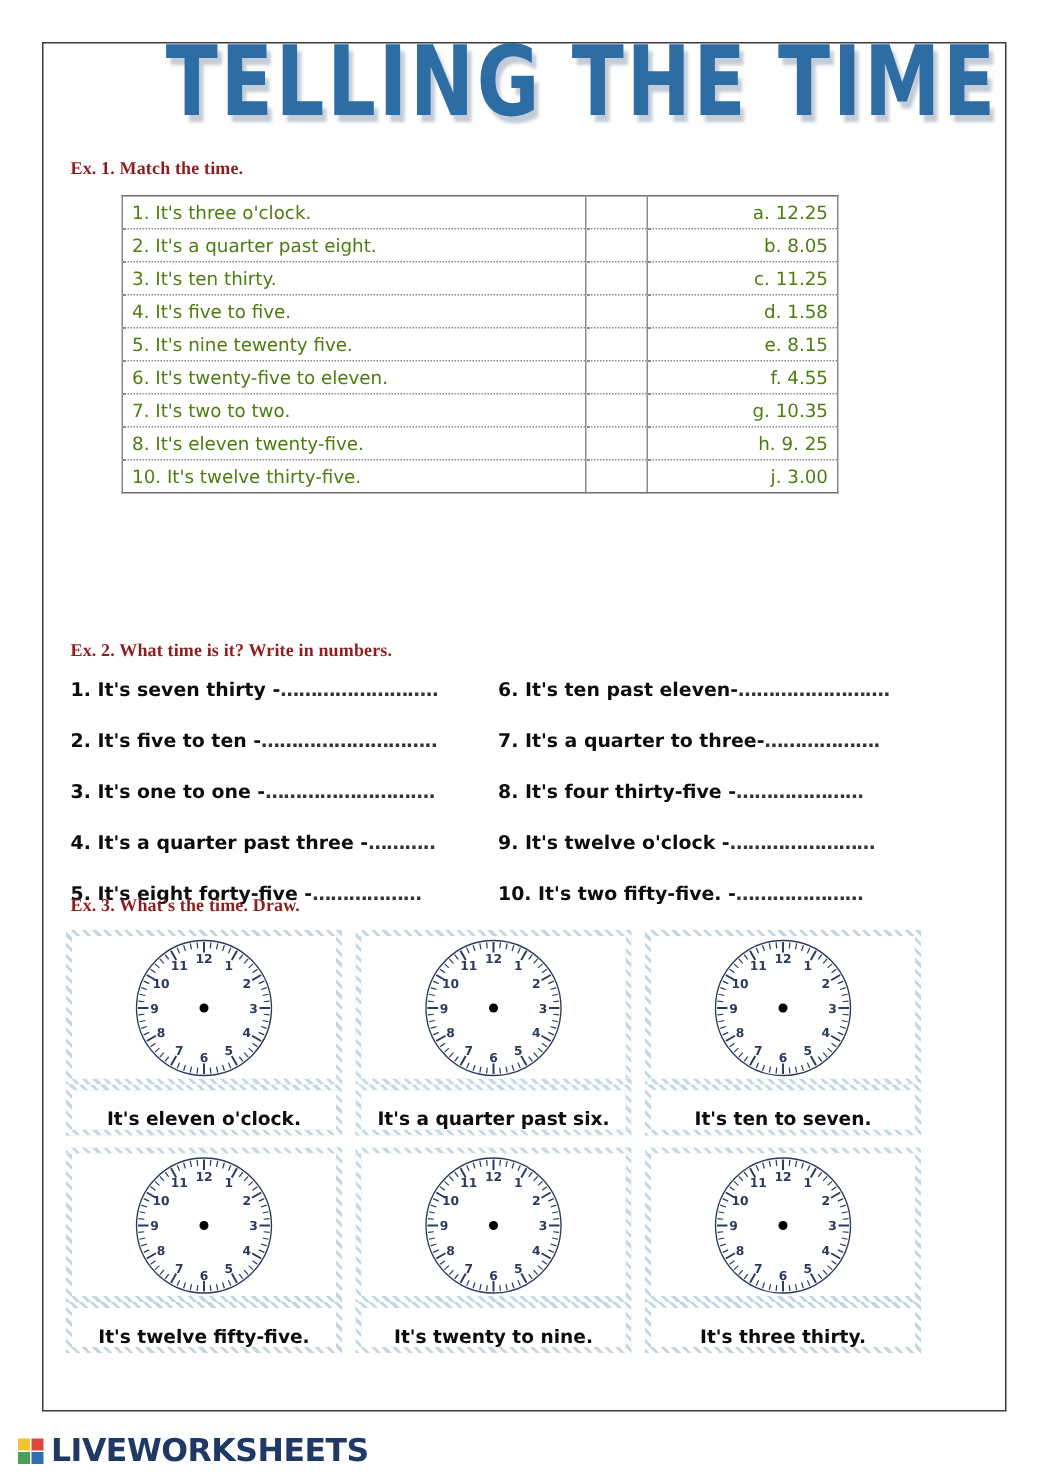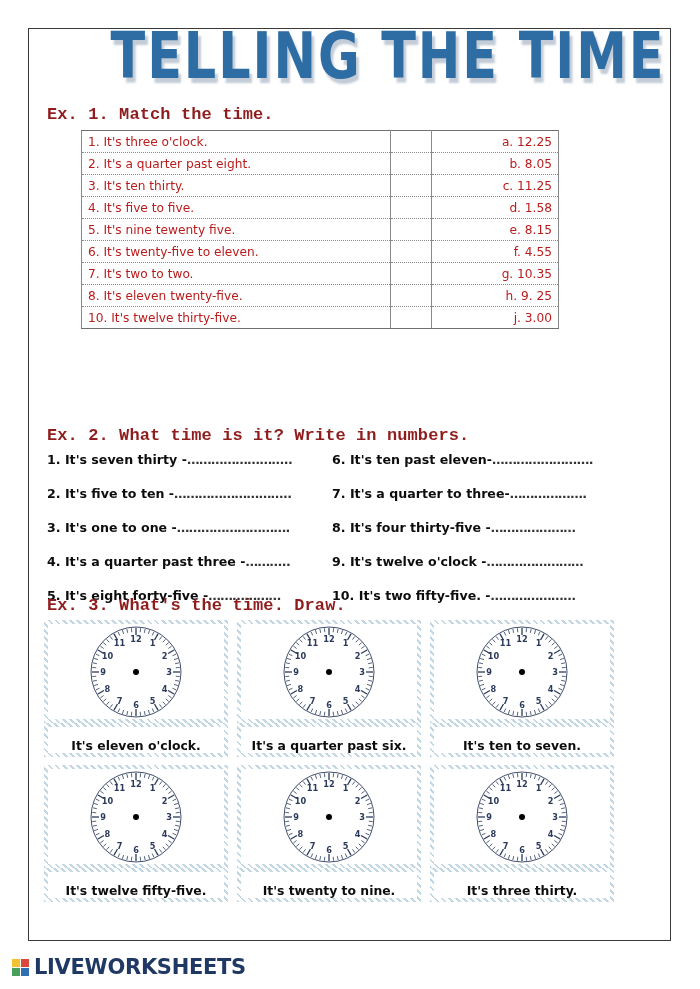--- a/index.html
+++ b/index.html
@@ -44,23 +44,23 @@
     font-weight: bold;
     letter-spacing: 2px;
     color: #2e6da4;
     transform: scaleY(1.22) scaleX(0.96);
     transform-origin: center top;
     text-shadow: 3px 4px 2px rgba(120,140,165,0.45);
   }
 
   
   .ex-heading {
-    font-family: Liberation Mono, monospace;
+    font-family: Liberation Serif, serif;
     font-weight: bold;
-    font-size: 17px;
+    font-size: 12px;
     color: #8f1d1d;
     letter-spacing: 0.1px;
   }
 
   
   #ex1-heading {
     position: absolute;
     left: 47px;
     top: 105px;
   }
@@ -68,21 +68,21 @@
     position: absolute;
     left: 81px;
     top: 130px;
     width: 478px;
     border-collapse: collapse;
     table-layout: fixed;
   }
   #ex1-table td {
     font-family: "DejaVu Sans", sans-serif;
     font-size: 12.2px;
-    color: #b91c1c;
+    color: #4d7c0f;
     height: 22px;
     padding: 1px 6px;
     border-left: 1px solid #8a8a8a;
     border-right: 1px solid #8a8a8a;
     border-top: 1px dotted #8a8a8a;
     border-bottom: 1px dotted #8a8a8a;
     box-sizing: border-box;
     white-space: nowrap;
     overflow: hidden;
   }

